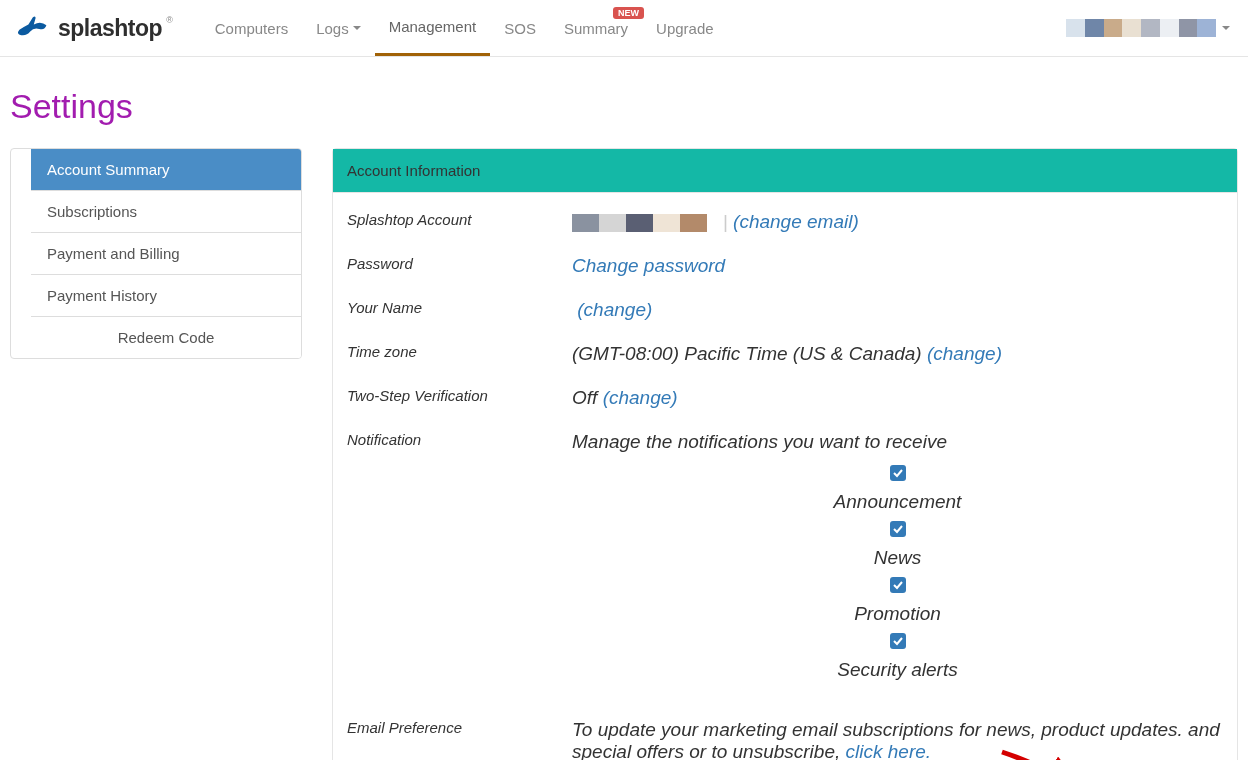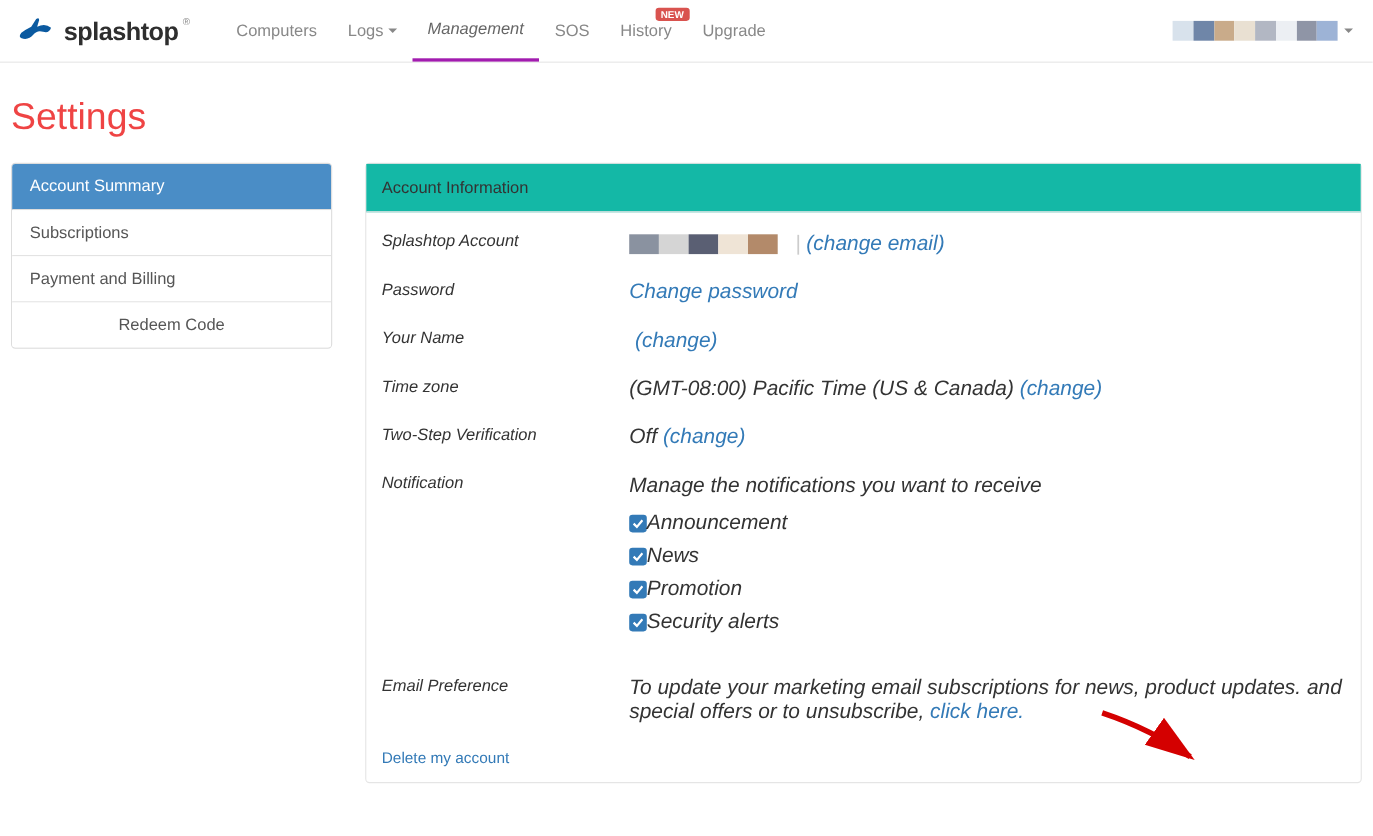--- a/index.html
+++ b/index.html
@@ -6,45 +6,45 @@
     body { font-family: -apple-system, BlinkMacSystemFont, "Segoe UI", Helvetica, Arial, sans-serif; font-size: 14px; color: #333; background: #fff; }
     
     
     .topnav { display: flex; align-items: center; height: 57px; padding: 0 8px; border-bottom: 1px solid #e5e5e5; }
     .logo { display: flex; align-items: center; gap: 8px; padding: 12px 6px; height:100%; }
     .logo svg { width: 36px; height: 36px; }
     .logo-text { font-size: 23px; font-weight: 600; color: #2e2e2e; letter-spacing: -0.5px; }
     .logo-reg { font-size: 9px; color: #888; position: relative; top: -8px; left: -4px; }
     .nav-items { display: flex; margin-left: 18px; height: 100%; }
     .nav-item { display: flex; align-items: center; padding: 0 14px; color: #888; font-size: 15px; cursor: pointer; position: relative; gap: 4px; height:100%; }
-    .nav-item.active { color: #666; border-bottom: 3px solid #a21caf; font-style: italic; }
+    .nav-item.active { color: #666; border-bottom: 3px solid #a16207; }
     .caret-down { width: 0; height: 0; border-left: 4px solid transparent; border-right: 4px solid transparent; border-top: 4px solid #888; display: inline-block; }
     .badge-new { position: absolute; top: 7px; right: -2px; background: #d9534f; color: #fff; font-size: 9px; padding: 1px 5px; border-radius: 3px; font-weight: bold; }
     .nav-right { margin-left: auto; display: flex; align-items: center; padding-right: 10px; gap:6px; }
     .user-stripe { width: 150px; height: 18px; display:flex; }
     .user-stripe span { flex:1; }
     
     .container { padding: 10px 10px 30px 10px; }
-    .page-title { font-size: 34px; font-weight: 400; color: #ef4444; margin: 20px 0 22px 0; }
+    .page-title { font-size: 34px; font-weight: 400; color: #a21caf; margin: 20px 0 22px 0; }
     
     .layout { display: flex; gap: 30px; align-items:flex-start; }
     .sidebar { width: 292px; flex-shrink: 0; border: 1px solid #ddd; border-radius: 4px; overflow: hidden; }
-    .sidebar-item { padding: 12px 16px; font-size: 15px; color: #555; border-bottom: 1px solid #ddd; cursor: pointer; background: #fff; }
+    .sidebar-item { padding: 12px 16px; font-size: 15px; color: #555; border-bottom: 1px solid #ddd; cursor: pointer; background: #fff; margin-left: 20px; }
     .sidebar-item:last-child { border-bottom: none; text-align: center; }
     .sidebar-item.active { background: #4a8dc6; color: #fff; }
     
     .main { flex: 1; border: 1px solid #e5e5e5; border-radius: 4px; }
     .panel-header { background: #14b8a6; padding: 13px 14px; font-size: 15px; color: #333; border-bottom: 1px solid #e5e5e5; }
     .panel-body { padding: 18px 14px 14px 14px; position:relative; }
     .row { display: flex; margin-bottom: 22px; align-items: flex-start; font-style: italic; }
     .row-label { width: 225px; flex-shrink: 0; font-size: 15px; color: #333; }
     .row-value { flex: 1; font-size: 19px; color: #333; }
     .link { color: #337ab7; cursor: pointer; }
     .notif-desc { margin-bottom: 12px; }
-    .chk-row { display: flex; align-items: center; margin-bottom: 8px; }
+    .chk-row { display: flex; align-items: center; gap: 10px; margin-bottom: 8px; flex-direction: column; }
     .chk { width: 16px; height: 16px; background: #337ab7; border-radius: 3px; display: flex; align-items: center; justify-content: center; cursor: pointer; flex-shrink:0; }
     .chk svg { width: 12px; height: 12px; }
     .email-stripe { width: 135px; height: 18px; display:inline-flex; vertical-align:middle; }
     .email-stripe span { flex:1; }
     .delete-row { text-align: left; }
     
     
     .arrow { position: absolute; right: 140px; bottom: 8px; width: 100px; height: 60px; pointer-events:none; }
   </style>
 </head>
@@ -66,21 +66,21 @@
         <span>Logs</span>
         <span class="caret-down"></span>
       </div>
     <div class="nav-item active">
         <span>Management</span>
       </div>
     <div class="nav-item">
         <span>SOS</span>
       </div>
     <div class="nav-item">
-        <span>History</span>
+        <span>Summary</span>
         <span class="badge-new">NEW</span>
       </div>
     <div class="nav-item">
         <span>Upgrade</span>
       </div>
   </div>
   <div class="nav-right">
     <div class="user-stripe">
       <span style="background:#d8e2ec"></span>
         <span style="background:#6f86a8"></span>
@@ -97,20 +97,21 @@
 
 <div class="container">
   <h1 class="page-title">Settings</h1>
 
   <div class="layout">
 
     <div class="sidebar">
       <div class="sidebar-item active"><span>Account Summary</span></div>
       <div class="sidebar-item"><span>Subscriptions</span></div>
       <div class="sidebar-item"><span>Payment and Billing</span></div>
+      <div class="sidebar-item"><span>Payment History</span></div>
       <div class="sidebar-item"><span>Redeem Code</span></div>
     </div>
 
     <div class="main">
       <div class="panel-header">Account Information</div>
       <div class="panel-body">
 
         <div class="row">
           <div class="row-label">Splashtop Account</div>
           <div class="row-value">

